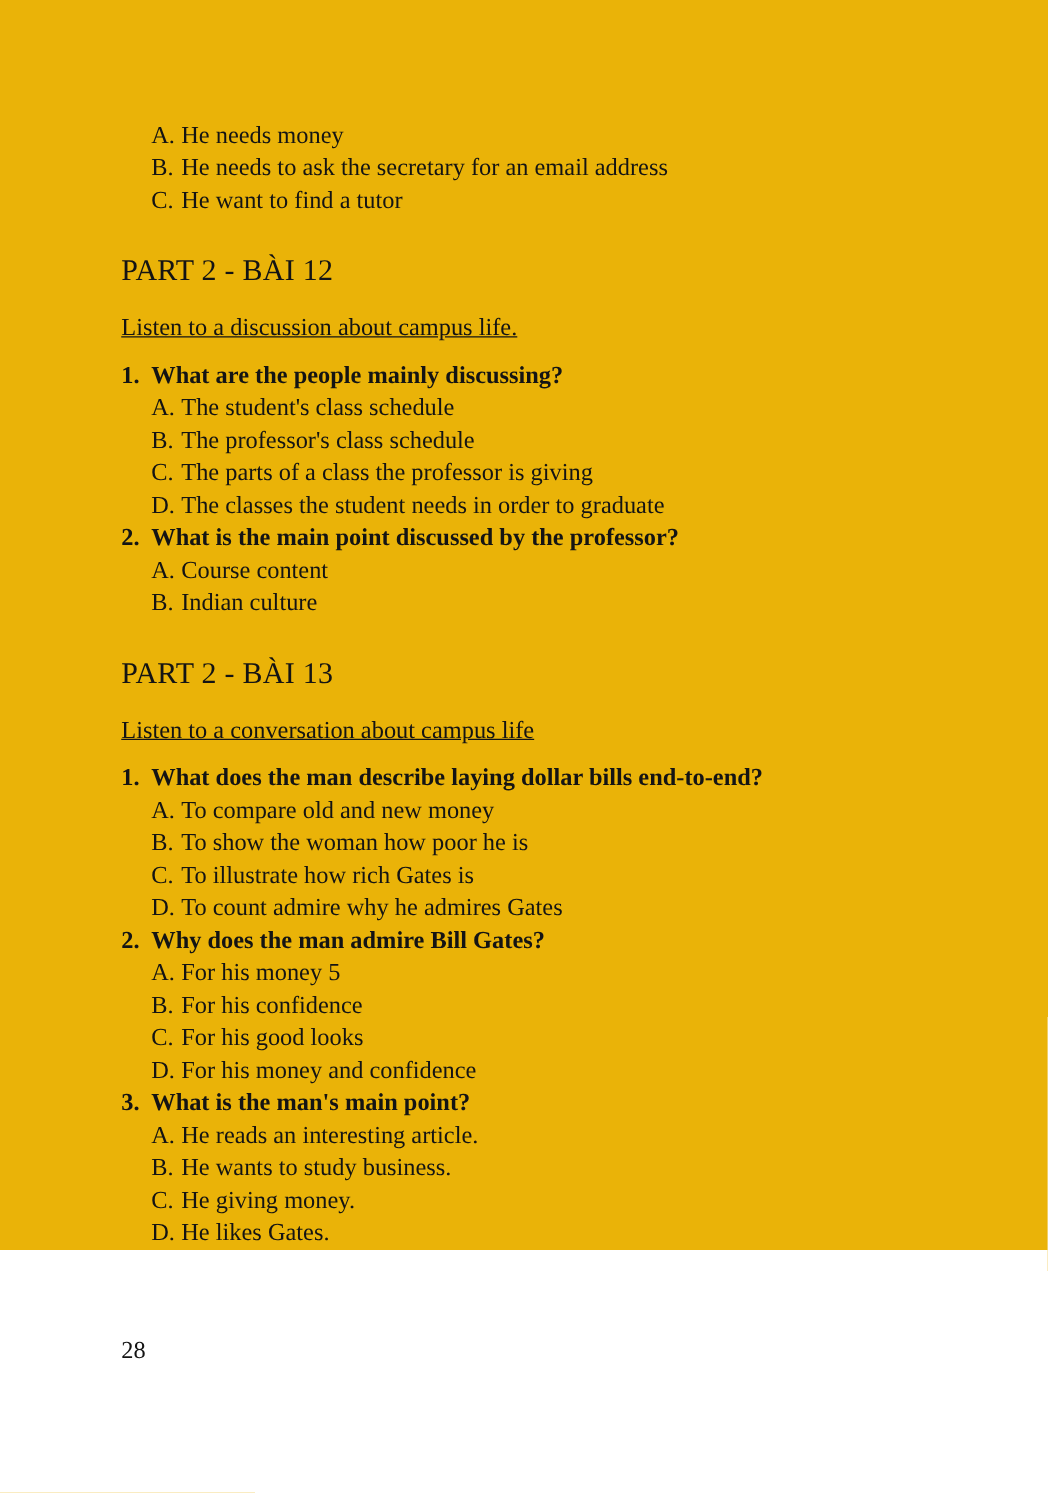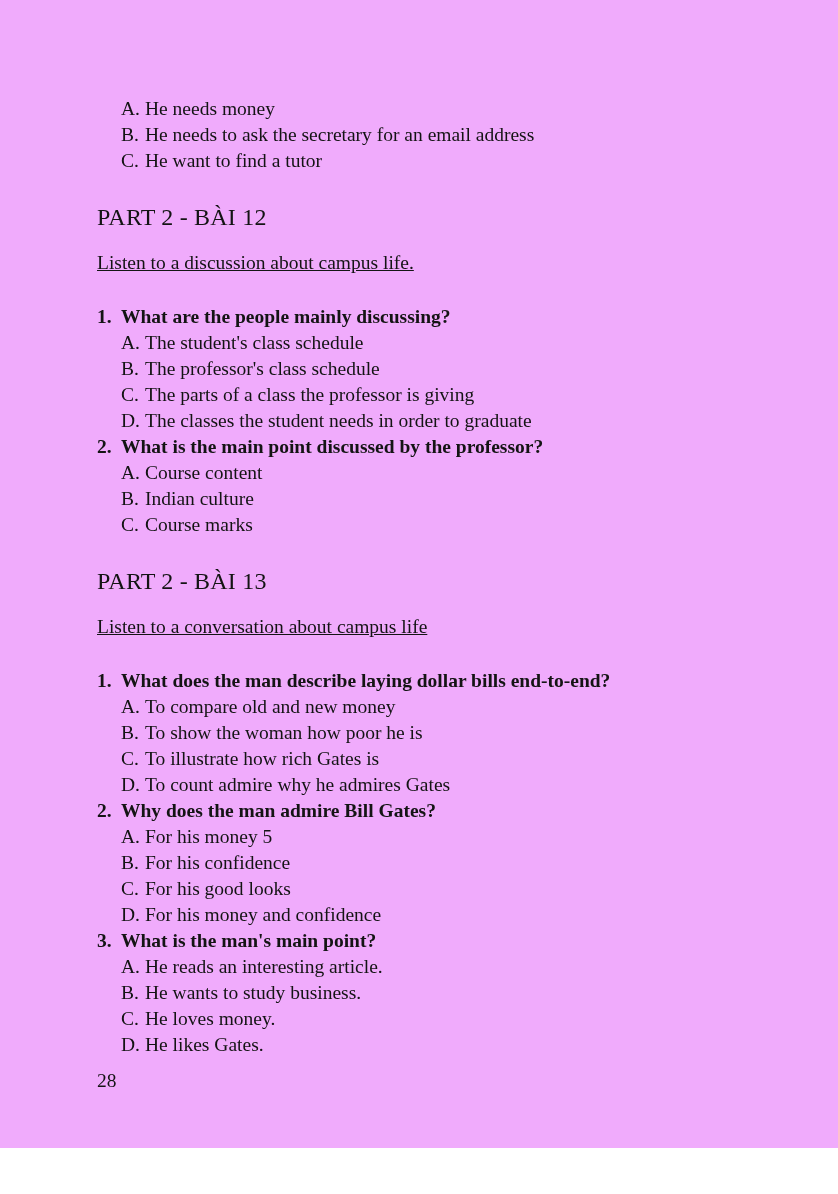--- a/index.html
+++ b/index.html
@@ -15,22 +15,22 @@
     font-family: "Liberation Serif", "DejaVu Serif", serif;
     color: #141414;
     overflow: hidden;
   }
 
   .page {
     position: absolute;
     top: 0;
     left: 0;
     width: 838px;
-    height: 1148px;
-    background: #f0abfc;
+    height: 1000px;
+    background: #eab308;
   }
 
   .content {
     position: absolute;
     left: 97px;
     top: 96px;
     width: 660px;
   }
 
   
@@ -67,21 +67,21 @@
 
   .intro {
     font-size: 19.5px;
     line-height: 26px;
     white-space: nowrap;
   }
 
   
   .gap-before-part   { margin-top: 30px; }
   .gap-before-intro  { margin-top: 20px; text-decoration: underline; }
-  .gap-before-qlist  { margin-top: 28px; }
+  .gap-before-qlist  { margin-top: 12px; }
 
   .page-number {
     position: absolute;
     left: 97px;
     top: 1068px;
     font-size: 19.5px;
     line-height: 26px;
     color: #141414;
     text-align: center;
   }
@@ -104,39 +104,38 @@
           <div class="part-heading gap-before-part">PART 2 - BÀI 12</div>
           <div class="intro gap-before-intro">Listen to a discussion about campus life.</div>
           <div class="qrow gap-before-qlist"><span class="num">1.</span><span>What are the people mainly discussing?</span></div>
           <div class="opt"><span class="lead">A.</span><span>The student's class schedule</span></div>
           <div class="opt"><span class="lead">B.</span><span>The professor's class schedule</span></div>
           <div class="opt"><span class="lead">C.</span><span>The parts of a class the professor is giving</span></div>
           <div class="opt"><span class="lead">D.</span><span>The classes the student needs in order to graduate</span></div>
           <div class="qrow"><span class="num">2.</span><span>What is the main point discussed by the professor?</span></div>
           <div class="opt"><span class="lead">A.</span><span>Course content</span></div>
           <div class="opt"><span class="lead">B.</span><span>Indian culture</span></div>
-          <div class="opt"><span class="lead">C.</span><span>Course marks</span></div>
         </div>
         <div>
           <div class="part-heading gap-before-part">PART 2 - BÀI 13</div>
           <div class="intro gap-before-intro">Listen to a conversation about campus life</div>
           <div class="qrow gap-before-qlist"><span class="num">1.</span><span>What does the man describe laying dollar bills end-to-end?</span></div>
           <div class="opt"><span class="lead">A.</span><span>To compare old and new money</span></div>
           <div class="opt"><span class="lead">B.</span><span>To show the woman how poor he is</span></div>
           <div class="opt"><span class="lead">C.</span><span>To illustrate how rich Gates is</span></div>
           <div class="opt"><span class="lead">D.</span><span>To count admire why he admires Gates</span></div>
           <div class="qrow"><span class="num">2.</span><span>Why does the man admire Bill Gates?</span></div>
           <div class="opt"><span class="lead">A.</span><span>For his money 5</span></div>
           <div class="opt"><span class="lead">B.</span><span>For his confidence</span></div>
           <div class="opt"><span class="lead">C.</span><span>For his good looks</span></div>
           <div class="opt"><span class="lead">D.</span><span>For his money and confidence</span></div>
           <div class="qrow"><span class="num">3.</span><span>What is the man's main point?</span></div>
           <div class="opt"><span class="lead">A.</span><span>He reads an interesting article.</span></div>
           <div class="opt"><span class="lead">B.</span><span>He wants to study business.</span></div>
-          <div class="opt"><span class="lead">C.</span><span>He loves money.</span></div>
+          <div class="opt"><span class="lead">C.</span><span>He giving money.</span></div>
           <div class="opt"><span class="lead">D.</span><span>He likes Gates.</span></div>
         </div>
       </div>
 
   </div>
 
   <div class="page-number">28</div>
 
 </div>
 

